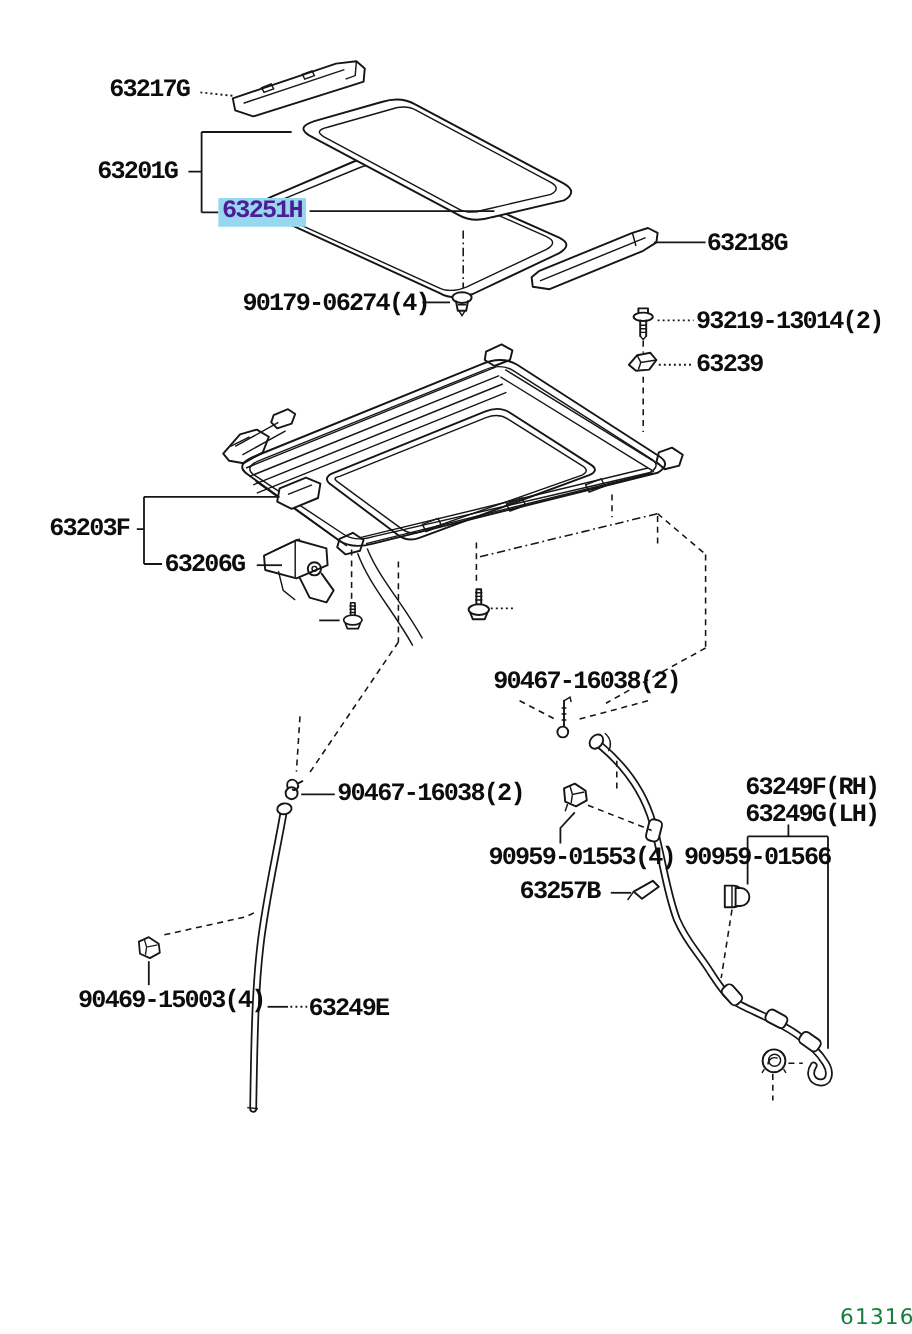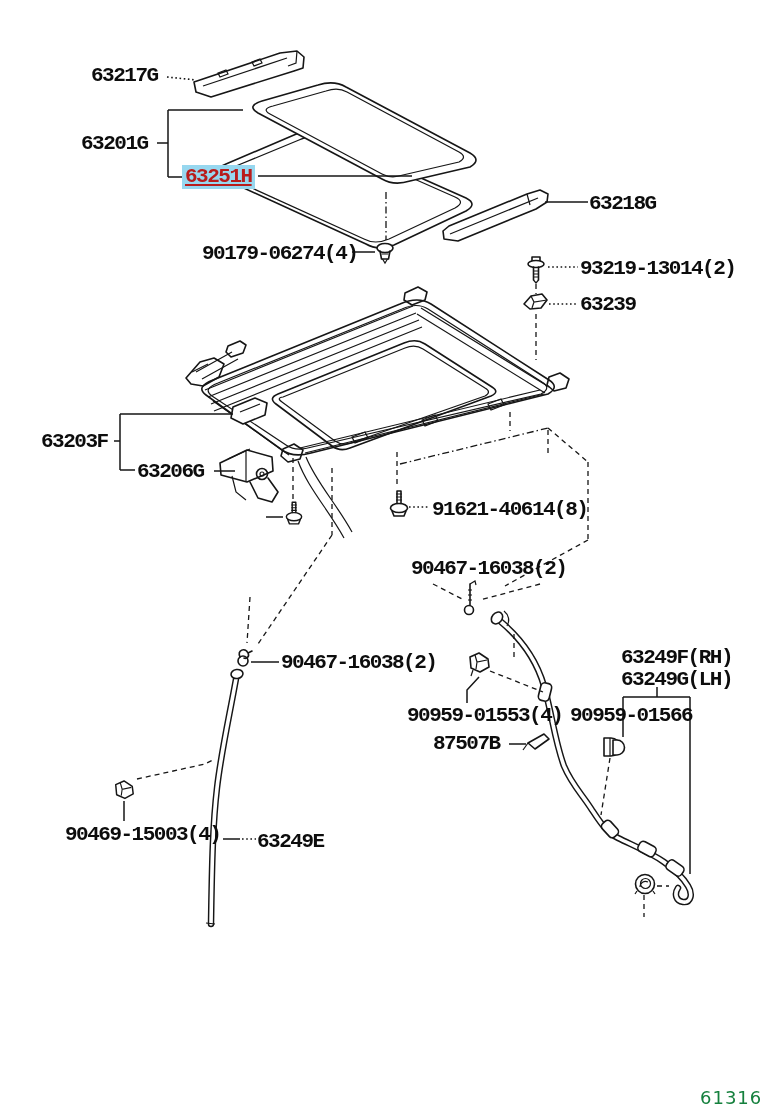--- a/index.html
+++ b/index.html
@@ -208,33 +208,32 @@
     <path class="dash" d="M332,468 V535 M332,535 L258,644"></path>
     <path class="dash" d="M250,597 L247,643"></path>
     <path class="dash" d="M137,779 L205,764 L213,760"></path>
     <path class="dash" d="M610,758 L601,815"></path>
     <path class="dash" d="M644,895 V917 M657,886 H669"></path>
   </g>
 </svg>
 
 <div class="lbl" style="left:91px;top:64px">63217G</div>
 <div class="lbl" style="left:81px;top:132px">63201G</div>
-<div class="lbl hl" style="left: 182px; top: 165px; background: rgb(151, 215, 239); color: #b91c1c; text-decoration: underline;">63251H</div>
+<div class="lbl hl" style="left: 182px; top: 165px; background: rgb(151, 215, 239); color: #4c1d95;">63251H</div>
 <div class="lbl" style="left:589px;top:192px">63218G</div>
 <div class="lbl" style="left:202px;top:242px">90179-06274(4)</div>
 <div class="lbl" style="left:580px;top:257px">93219-13014(2)</div>
 <div class="lbl" style="left:580px;top:293px">63239</div>
 <div class="lbl" style="left:41px;top:430px">63203F</div>
 <div class="lbl" style="left:137px;top:460px">63206G</div>
-<div class="lbl" style="left:432px;top:498px">91621-40614(8)</div>
 <div class="lbl" style="left:411px;top:557px">90467-16038(2)</div>
 <div class="lbl" style="left:281px;top:651px">90467-16038(2)</div>
 <div class="lbl" style="left:621px;top:646px">63249F(RH)</div>
 <div class="lbl" style="left:621px;top:668px">63249G(LH)</div>
 <div class="lbl" style="left:407px;top:704px">90959-01553(4)</div>
 <div class="lbl" style="left:570px;top:704px">90959-01566</div>
-<div class="lbl" style="left:433px;top:732px">87507B</div>
+<div class="lbl" style="left:433px;top:732px">63257B</div>
 <div class="lbl" style="left:65px;top:823px">90469-15003(4)</div>
 <div class="lbl" style="left:257px;top:830px">63249E</div>
 
 <div class="footer-code">613162</div>
 
 </div>
 
 </body></html>

